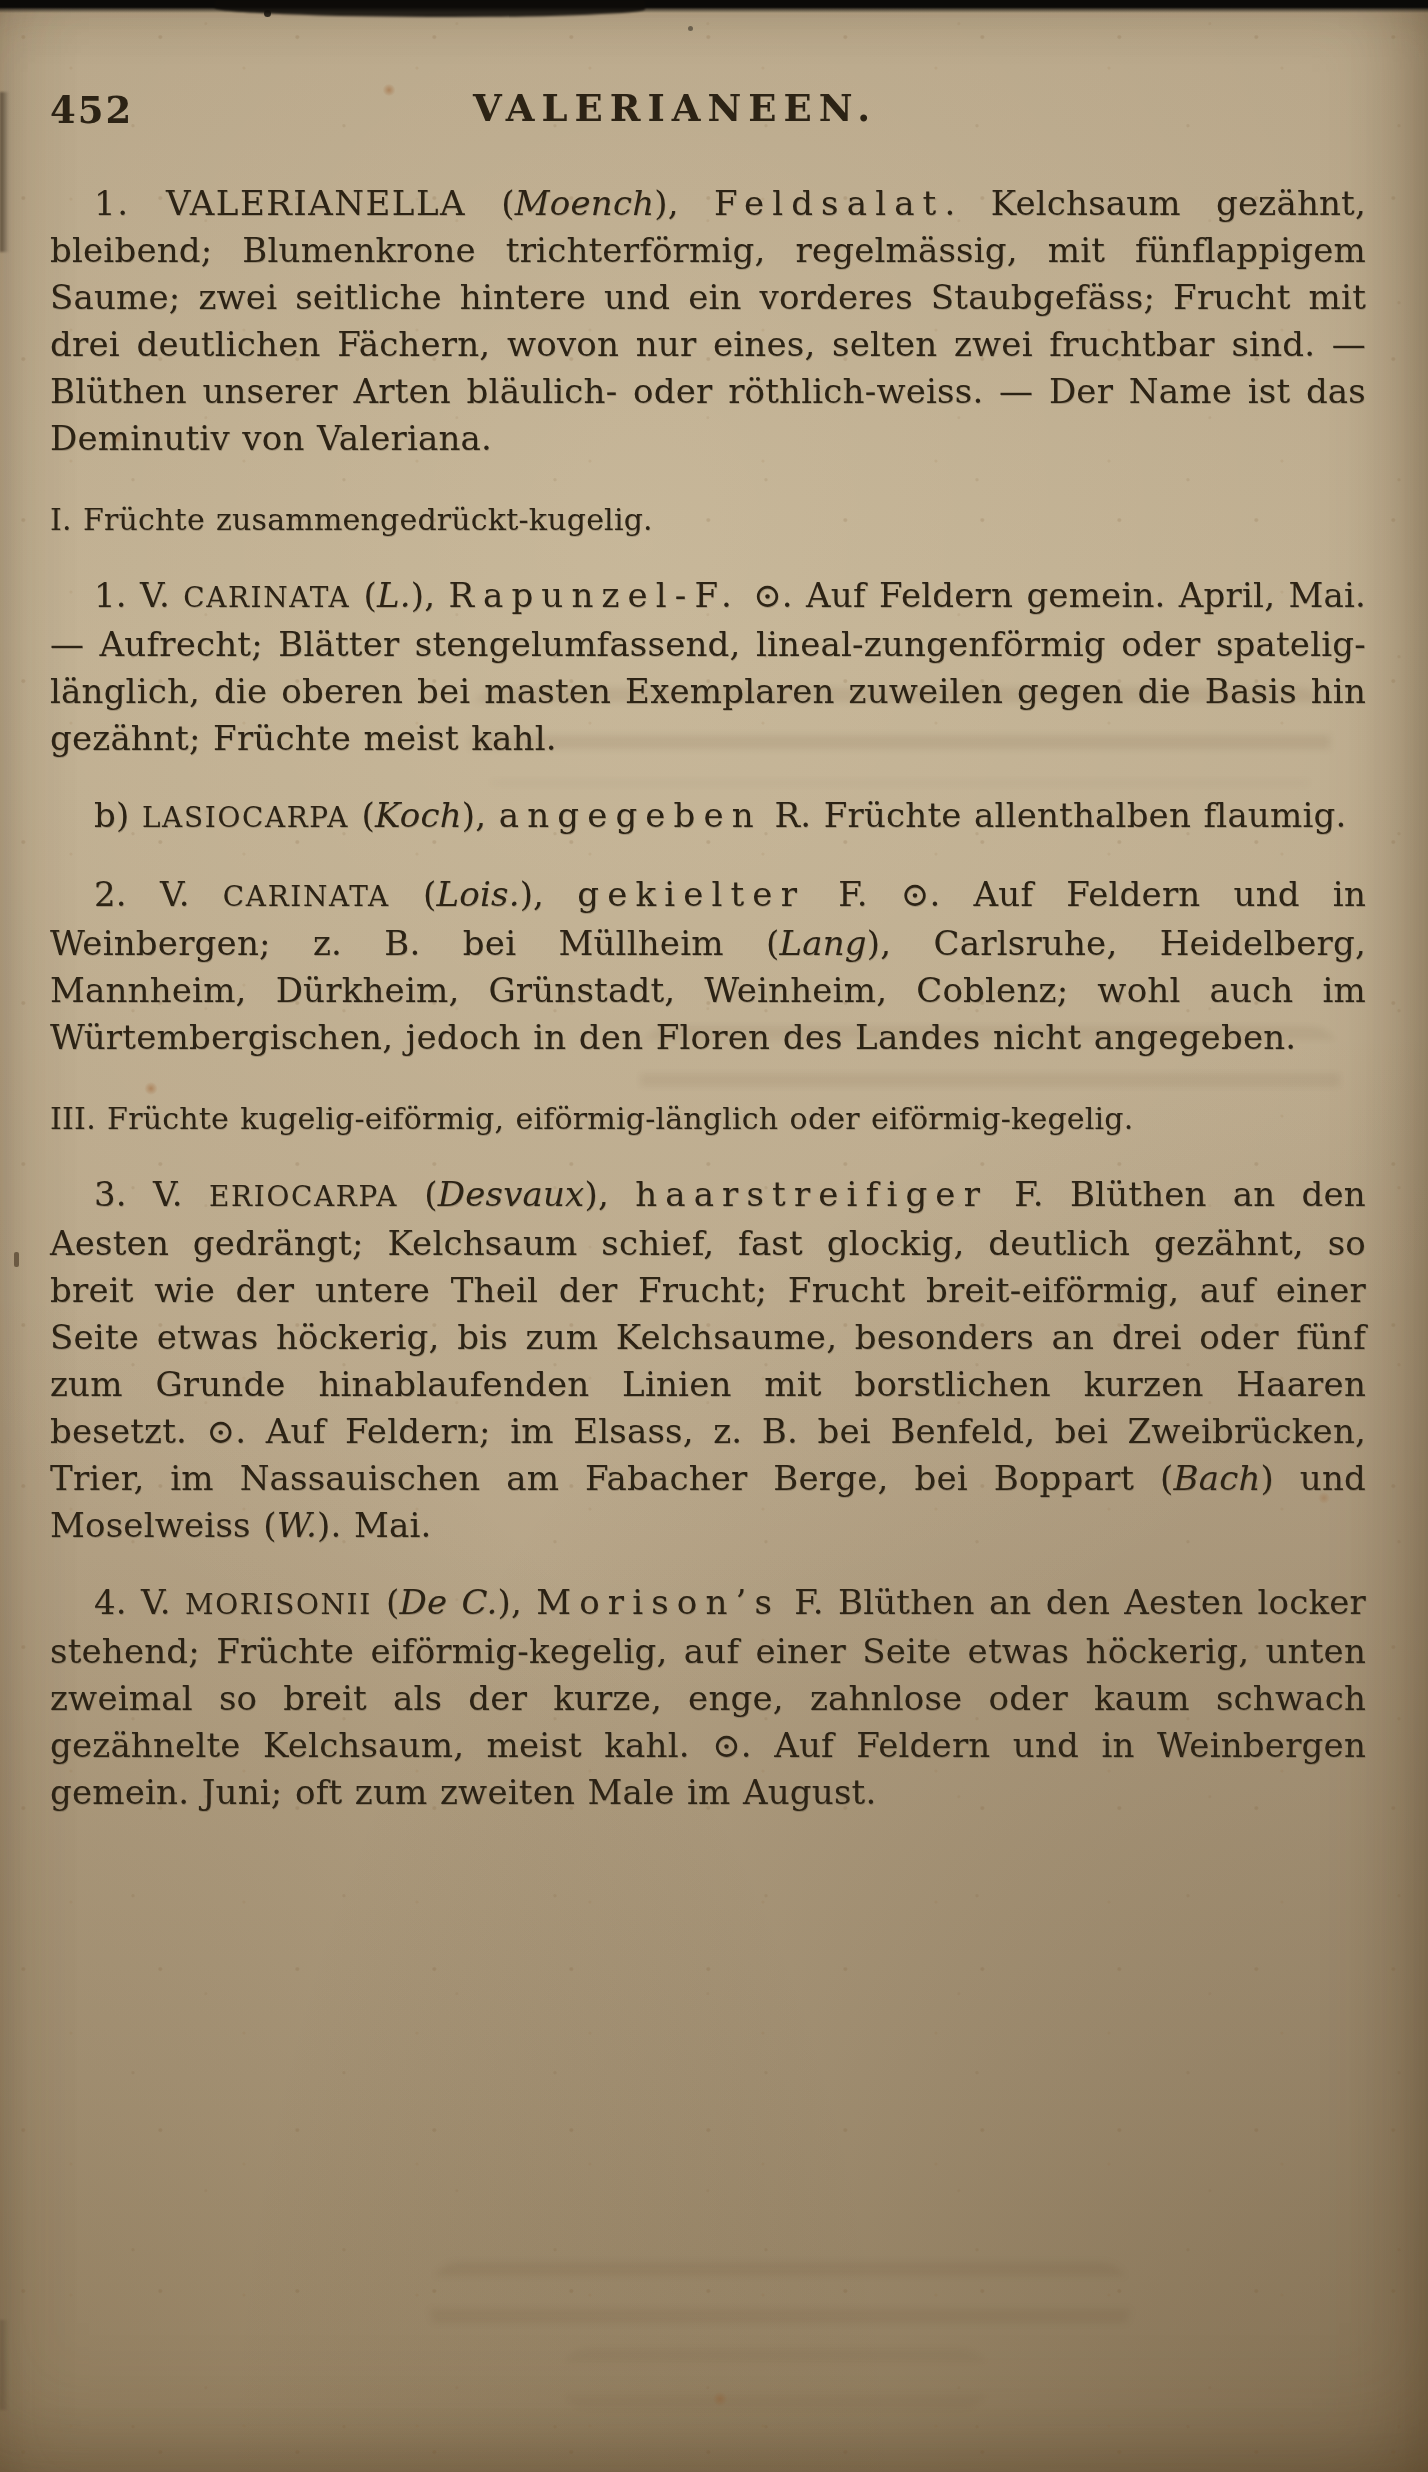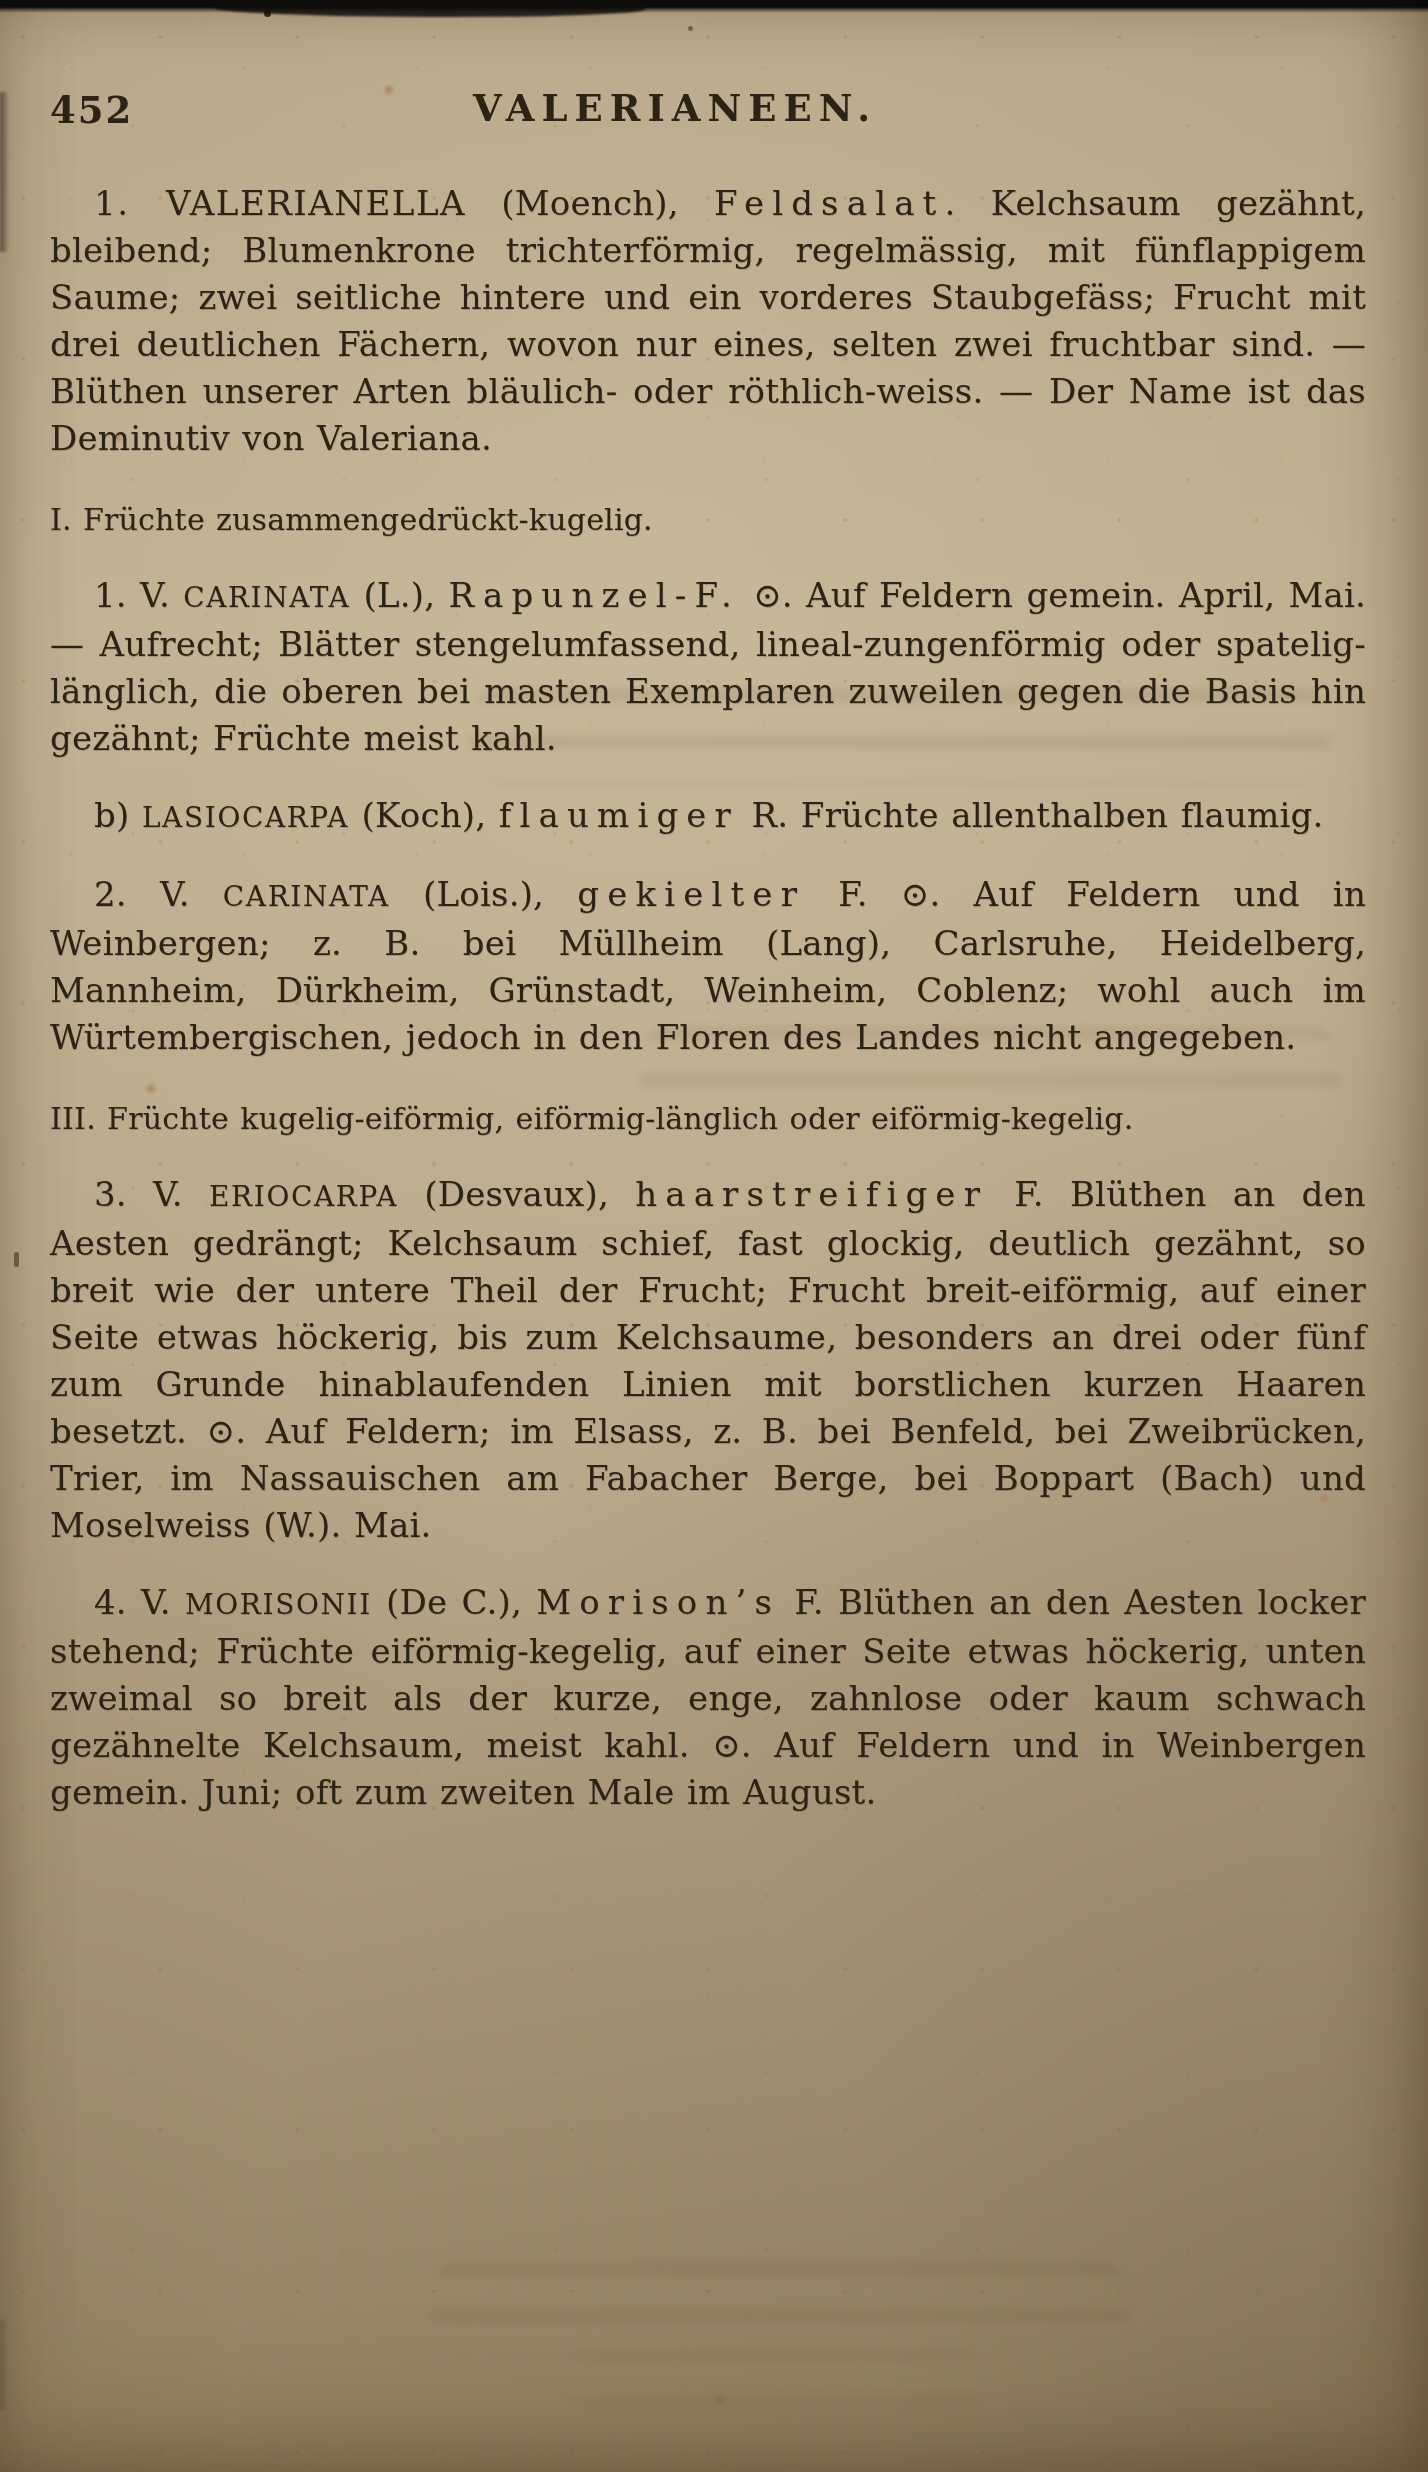--- a/index.html
+++ b/index.html
@@ -68,21 +68,21 @@
   }
   .par{margin:0;hyphens:auto;}
   .entry{margin-top:30px;text-indent:44px;}
   .intro{text-indent:0;}
   .sect{margin:36px 0 26px;font-size:30px;line-height:44px;font-weight:400;
     text-align:left;text-indent:0;}
   .subsect{margin:2px 0 24px;font-size:31px;line-height:44px;font-weight:400;
     font-style:italic;text-align:center;text-indent:0;}
   .genus{letter-spacing:1.5px;}
   .sc{font-size:.82em;letter-spacing:.06em;}
-  .it{}
+  .it{font-style:italic;}
   .sp{letter-spacing:.24em;}
 </style>
 </head>
 <body>
 
 <div class="page">
 
   <div class="speckle"></div>
   <div class="scan-top"></div>
   <div class="scan-top-blob"></div>
@@ -108,21 +108,21 @@
 
   <main class="text-block">
 
 
     <p class="par entry"><span class="genus">1. VALERIANELLA</span><span> (</span><span class="it">Moench</span><span>), </span><span class="sp">Feldsalat</span><span>. Kelchsaum gezähnt, bleibend; Blumenkrone trichterförmig, regelmässig, mit fünflappigem Saume; zwei seitliche hintere und ein vorderes Staubgefäss; Frucht mit drei deutlichen Fächern, wovon nur eines, selten zwei fruchtbar sind. — Blüthen unserer Arten bläulich- oder röthlich-weiss. — Der Name ist das Deminutiv von Valeriana.</span></p>
 
     <h2 class="par sect">I. Früchte zusammengedrückt-kugelig.</h2>
 
     <p class="par entry"><span>1. V. </span><span class="sc">CARINATA</span><span> (</span><span class="it">L.</span><span>), </span><span class="sp">Rapunzel-F.</span><span> ⊙. Auf Feldern gemein. April, Mai. — Aufrecht; Blätter stengelumfassend, lineal-zungenförmig oder spatelig-länglich, die oberen bei masten Exemplaren zuweilen gegen die Basis hin gezähnt; Früchte meist kahl.</span></p>
 
-    <p class="par entry"><span>b) </span><span class="sc">LASIOCARPA</span><span> (</span><span class="it">Koch</span><span>), </span><span class="sp">flaumiger</span><span> R. Früchte allenthalben flaumig.</span></p>
+    <p class="par entry"><span>b) </span><span class="sc">LASIOCARPA</span><span> (</span><span class="it">Koch</span><span>), </span><span class="sp">angegeben</span><span> R. Früchte allenthalben flaumig.</span></p>
 
 
     <p class="par entry"><span>2. V. </span><span class="sc">CARINATA</span><span> (</span><span class="it">Lois.</span><span>), </span><span class="sp">gekielter</span><span> F. ⊙. Auf Feldern und in Weinbergen; z. B. bei Müllheim (</span><span class="it">Lang</span><span>), Carlsruhe, Heidelberg, Mannheim, Dürkheim, Grünstadt, Weinheim, Coblenz; wohl auch im Würtembergischen, jedoch in den Floren des Landes nicht angegeben.</span></p>
 
     <h2 class="par sect">III. Früchte kugelig-eiförmig, eiförmig-länglich oder eiförmig-kegelig.</h2>
 
 
     <p class="par entry"><span>3. V. </span><span class="sc">ERIOCARPA</span><span> (</span><span class="it">Desvaux</span><span>), </span><span class="sp">haarstreifiger</span><span> F. Blüthen an den Aesten gedrängt; Kelchsaum schief, fast glockig, deutlich gezähnt, so breit wie der untere Theil der Frucht; Frucht breit-eiförmig, auf einer Seite etwas höckerig, bis zum Kelchsaume, besonders an drei oder fünf zum Grunde hinablaufenden Linien mit borstlichen kurzen Haaren besetzt. ⊙. Auf Feldern; im Elsass, z. B. bei Benfeld, bei Zweibrücken, Trier, im Nassauischen am Fabacher Berge, bei Boppart (</span><span class="it">Bach</span><span>) und Moselweiss (</span><span class="it">W.</span><span>). Mai.</span></p>
 
     <p class="par entry"><span>4. V. </span><span class="sc">MORISONII</span><span> (</span><span class="it">De C.</span><span>), </span><span class="sp">Morison’s</span><span> F. Blüthen an den Aesten locker stehend; Früchte eiförmig-kegelig, auf einer Seite etwas höckerig, unten zweimal so breit als der kurze, enge, zahnlose oder kaum schwach gezähnelte Kelchsaum, meist kahl. ⊙. Auf Feldern und in Weinbergen gemein. Juni; oft zum zweiten Male im August.</span></p>

